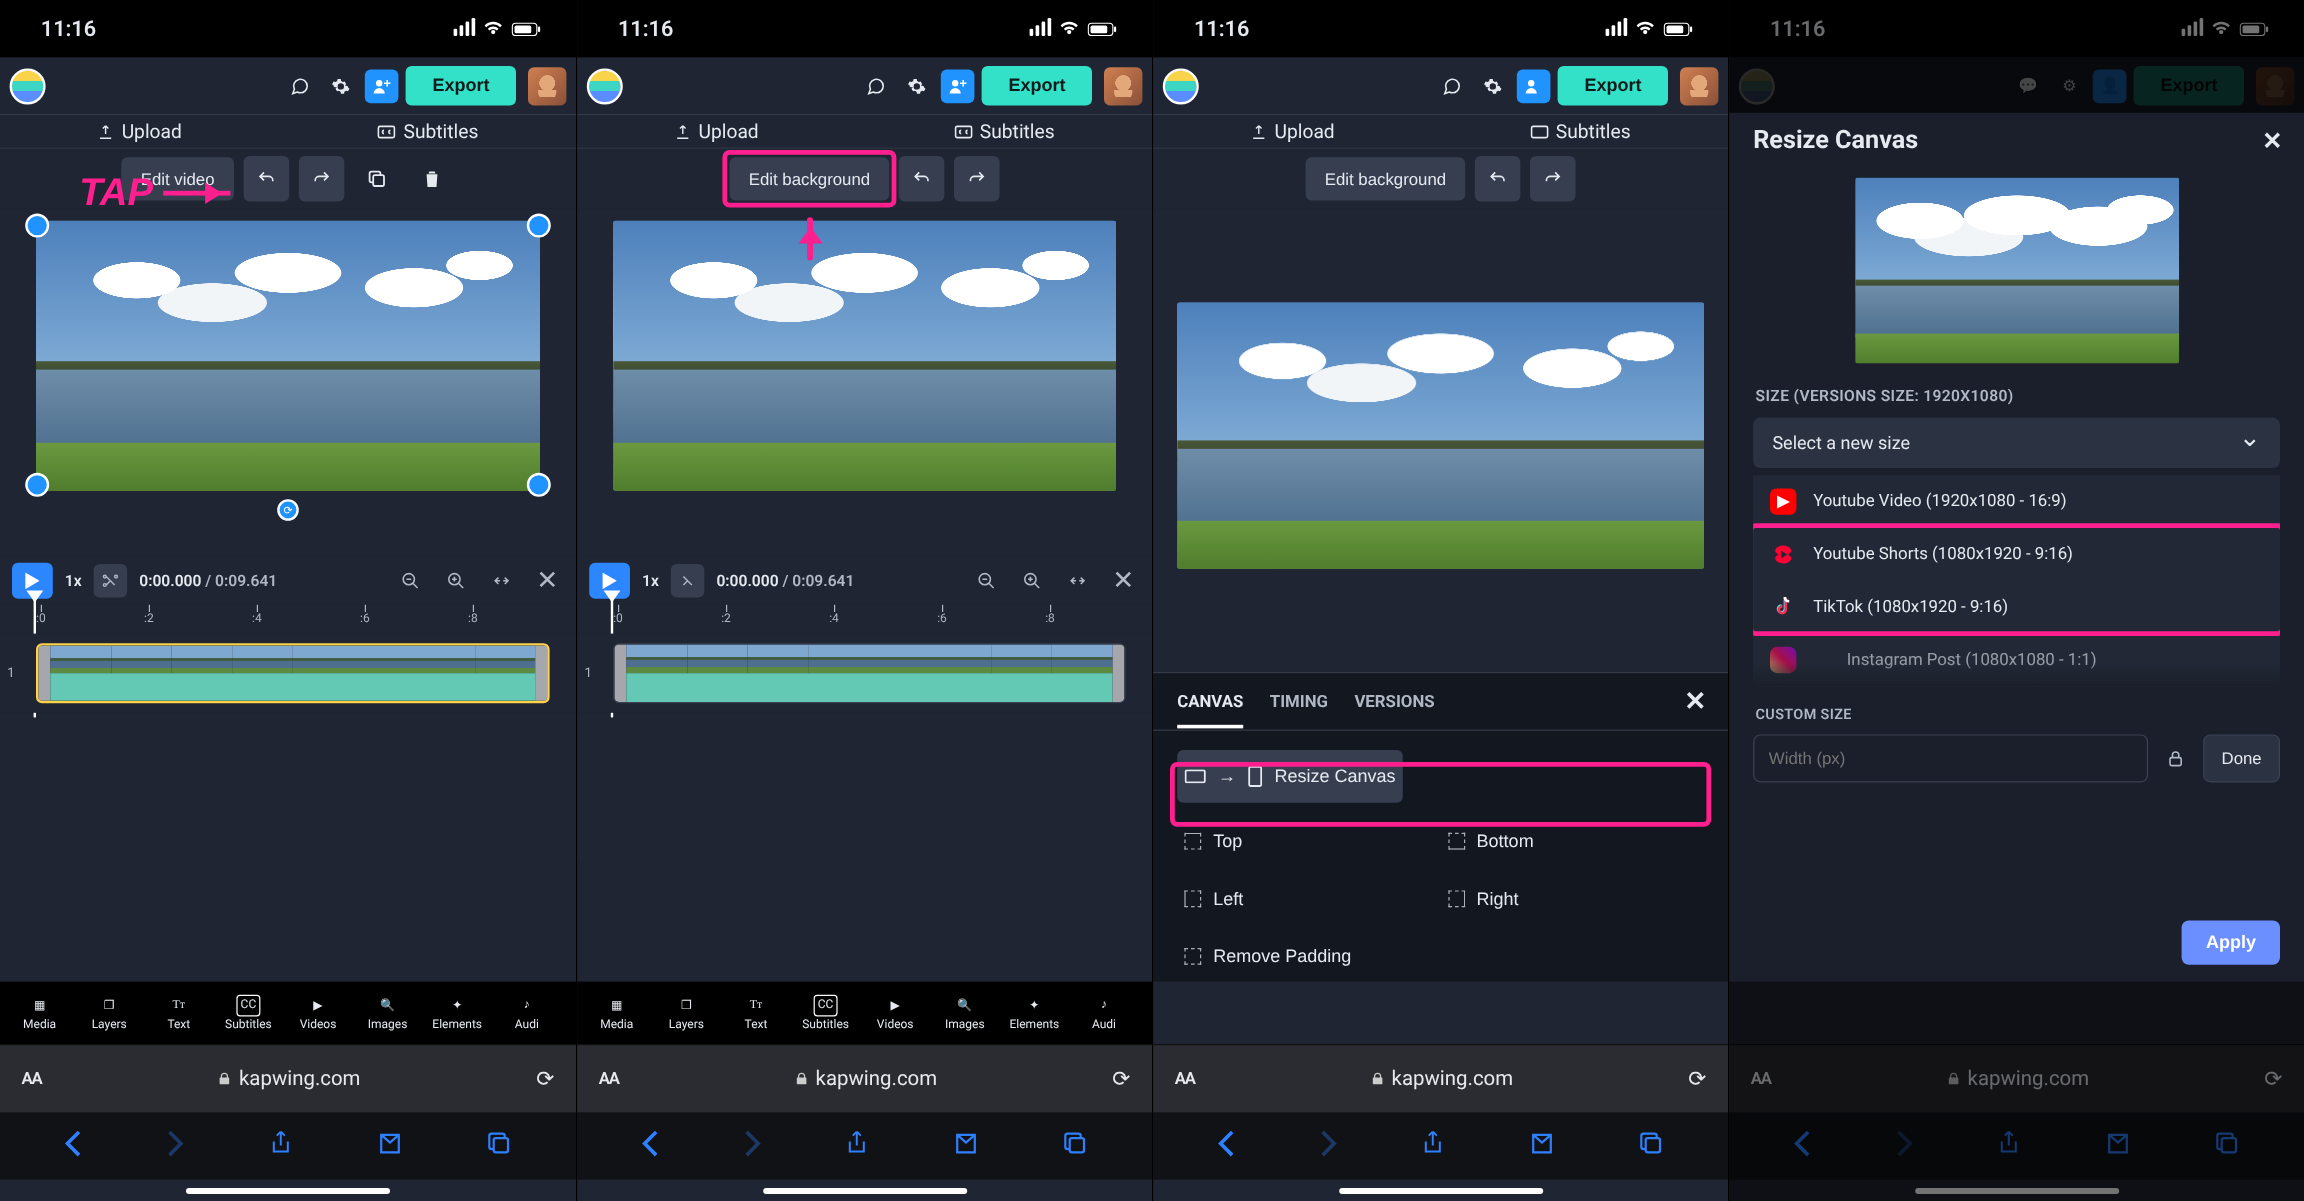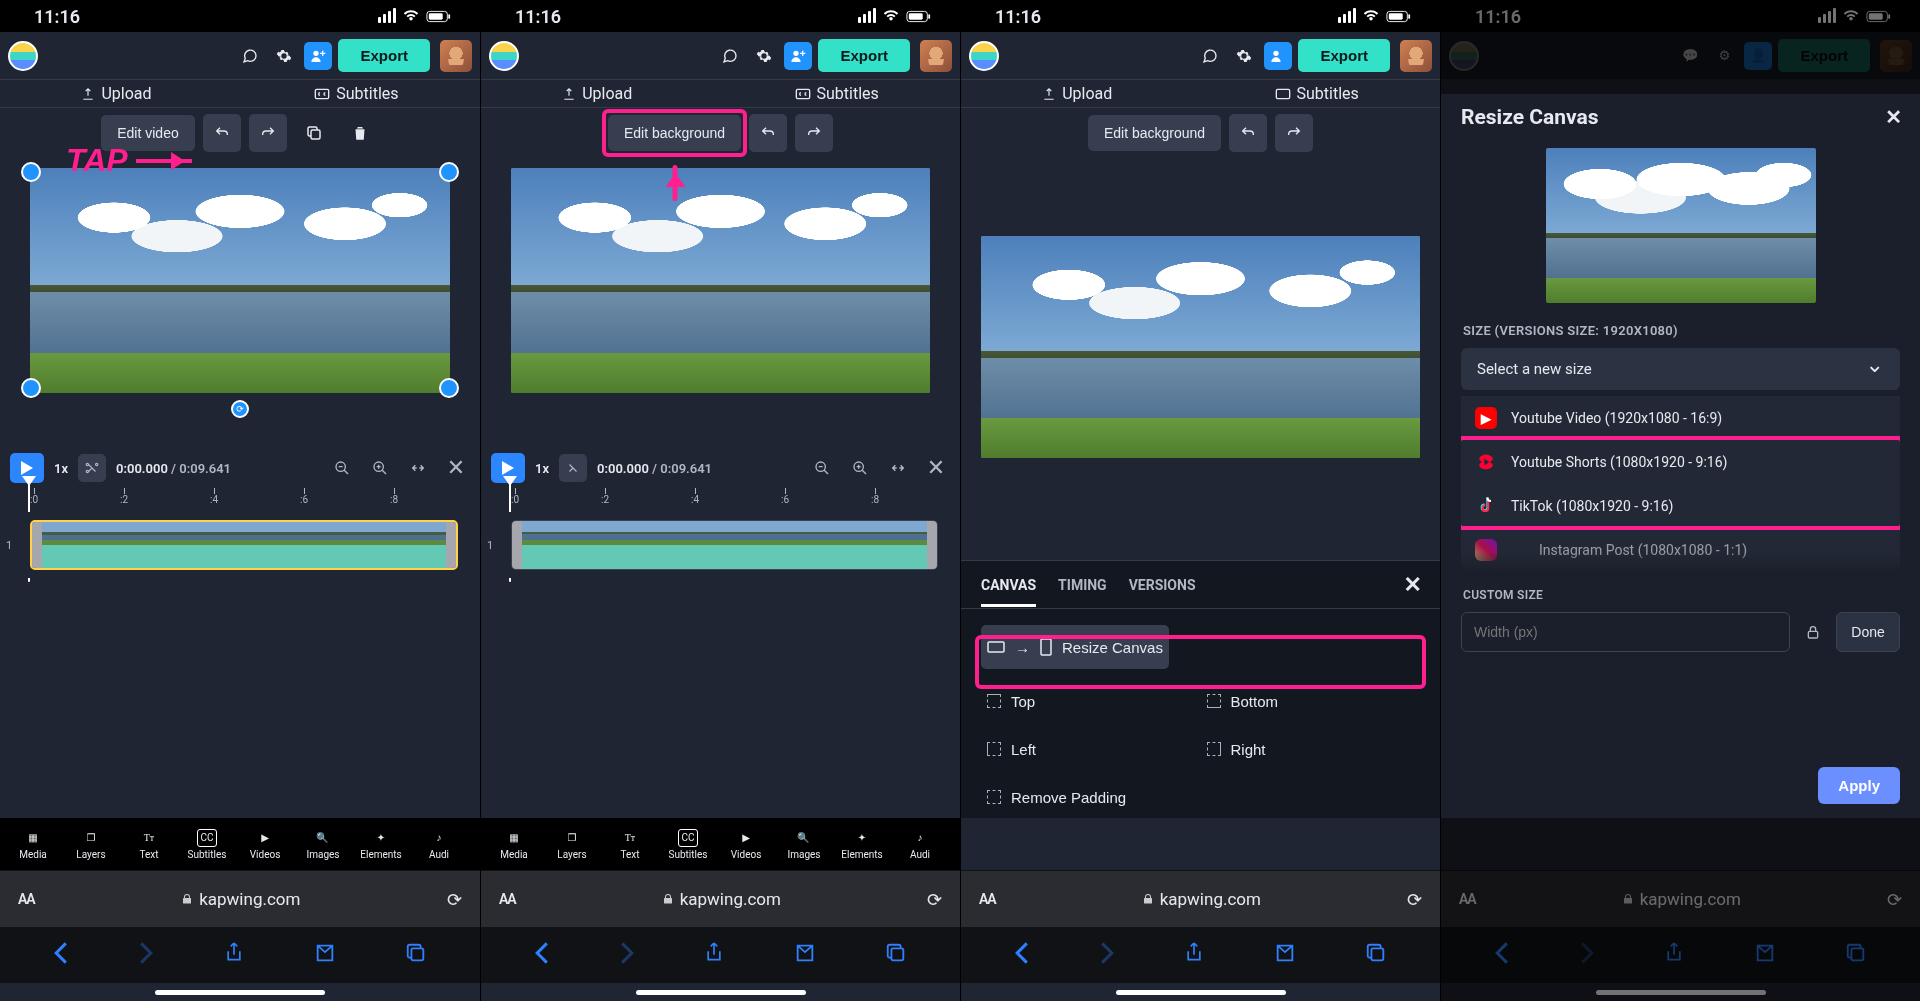--- a/index.html
+++ b/index.html
@@ -33,21 +33,21 @@
     width:480px;
     height:1001px;
     background:var(--bg);
     position:relative;
     border-left:1px solid #000;
   }
   .phone:first-child{border-left:none;}
 
   
   .status-bar{
-    height:32px;
+    height:48px;
     display:flex;
     align-items:center;
     justify-content:space-between;
     padding:0 28px 0 34px;
     background:#000;
     font-size:18px;
     font-weight:600;
   }
   .status-icons{
     display:flex;

